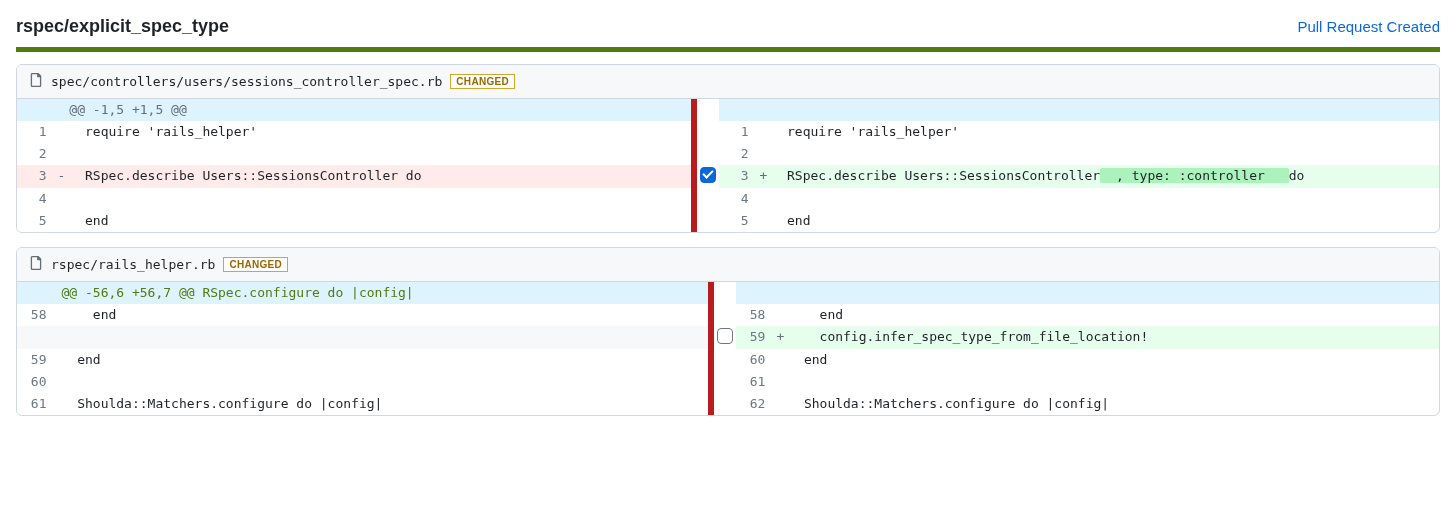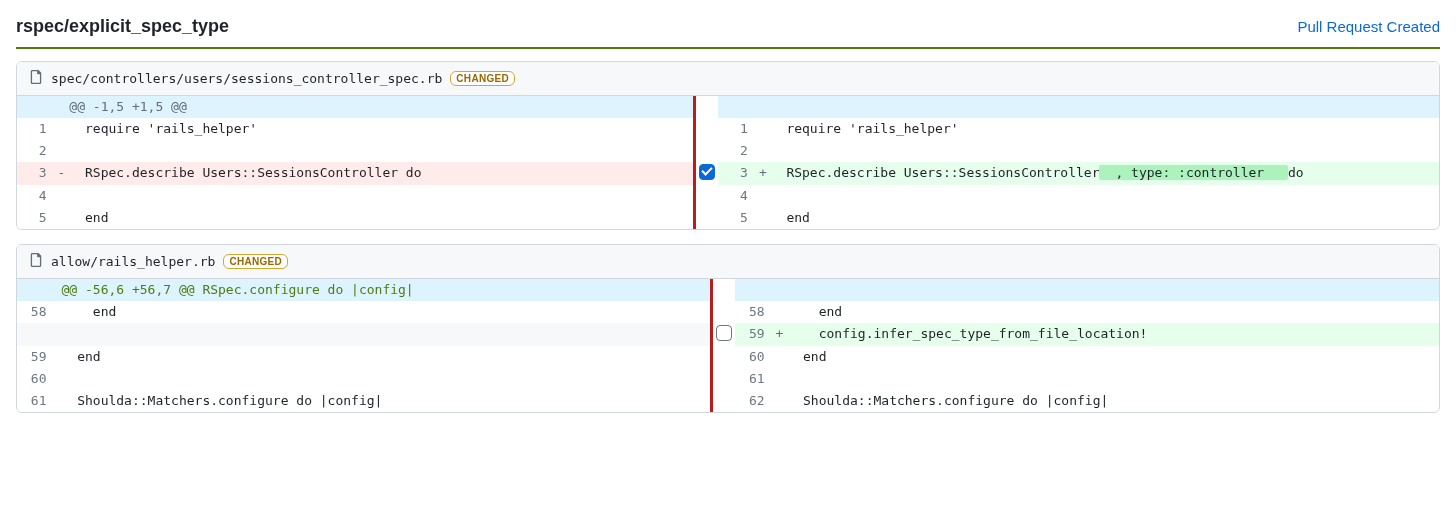--- a/index.html
+++ b/index.html
@@ -7,21 +7,21 @@
     font-family: -apple-system, BlinkMacSystemFont, "Segoe UI", Helvetica, Arial, sans-serif;
     font-size: 14px;
     color: #1f2328;
     background: #fff;
     padding: 16px;
   }
   .header {
     display: flex;
     justify-content: space-between;
     align-items: center;
-    border-bottom: 2px solid #4d7c0f;
+    border-bottom: 5px solid #4d7c0f;
     padding-bottom: 10px;
     margin-bottom: 12px;
   }
   .header h1 {
     font-size: 18px;
     font-weight: 700;
   }
   .pr-link {
     color: #0969da;
     font-size: 15px;
@@ -54,21 +54,21 @@
     font-size: 13px;
     color: #1f2328;
   }
   .badge-changed {
     border: 1px solid #d4a72c;
     color: #9a6700;
     background: #fff;
     font-size: 10px;
     font-weight: 600;
     padding: 1px 5px;
-    border-radius: 6px;
+    border-radius: 0;
     letter-spacing: 0.3px;
   }
   table.diff {
     width: 100%;
     border-collapse: collapse;
     font-family: ui-monospace, SFMono-Regular, Menlo, Consolas, monospace;
     font-size: 13px;
     line-height: 22px;
   }
   .diff td {
@@ -119,21 +119,21 @@
     position:absolute;
     left:4px; top:0px;
     width:4px; height:8px;
     border:solid #fff;
     border-width:0 2px 2px 0;
     transform:rotate(45deg);
   }
   .hunk td { background:#ddf4ff; color:#656d76; }
   .hunk .num { background:#ddf4ff; }
   .hunk .check-cell { background:#f6f8fa; }
-  td.left-edge { border-right: 3px solid #b91c1c; }
+  td.left-edge { border-right: 6px solid #b91c1c; }
   .inline-add {
     background:#abf2bc;
     border-radius:2px;
     padding:0 16px;
   }
 </style>
 </head>
 <body>
 
 <div class="header">
@@ -207,21 +207,21 @@
             <td class="code" style="width: 50%;">  end</td>
           </tr>
         </tbody>
       </table>
     </div>
     <div class="file-block">
       <div class="file-header">
         <span><svg class="file-icon" viewBox="0 0 16 16" fill="currentColor">
             <path d="M2 1.75C2 .78 2.78 0 3.75 0h6.5c.46 0 .9.18 1.23.51l2.01 2.01c.33.33.51.77.51 1.23v10.5A1.75 1.75 0 0 1 12.25 16h-8.5A1.75 1.75 0 0 1 2 14.25V1.75zM3.75 1.5a.25.25 0 0 0-.25.25v12.5c0 .14.11.25.25.25h8.5a.25.25 0 0 0 .25-.25V4.75h-2.5A.75.75 0 0 1 9.25 4V1.5H3.75z"></path>
           </svg></span>
-        <span class="file-path">allow/rails_helper.rb</span>
+        <span class="file-path">rspec/rails_helper.rb</span>
         <span class="badge-changed">CHANGED</span>
       </div>
       <table class="diff">
         <tbody>
           <tr class="hunk">
             <td class="num" style="background: rgb(221, 244, 255);"></td>
             <td class="sign" style="background: rgb(221, 244, 255);"></td>
             <td class="code left-edge" style="background: rgb(221, 244, 255); color: #4d7c0f; width: 50%;">@@ -56,6 +56,7 @@ RSpec.configure do |config|</td>
             <td class="check-cell" style="background: rgb(255, 255, 255);"></td>
             <td class="num" style="background: rgb(221, 244, 255);"></td>

